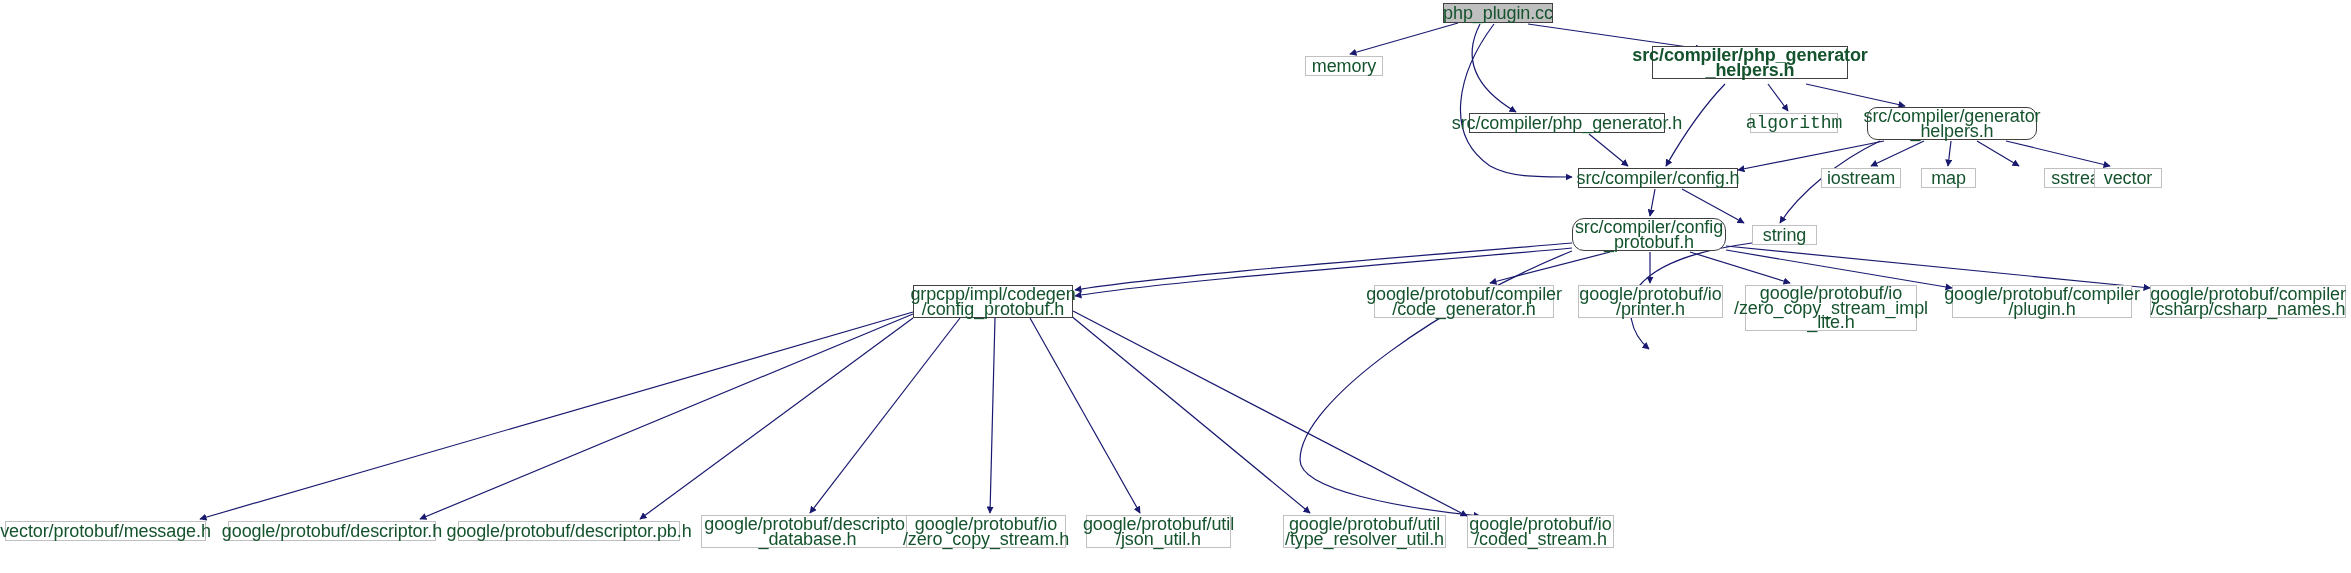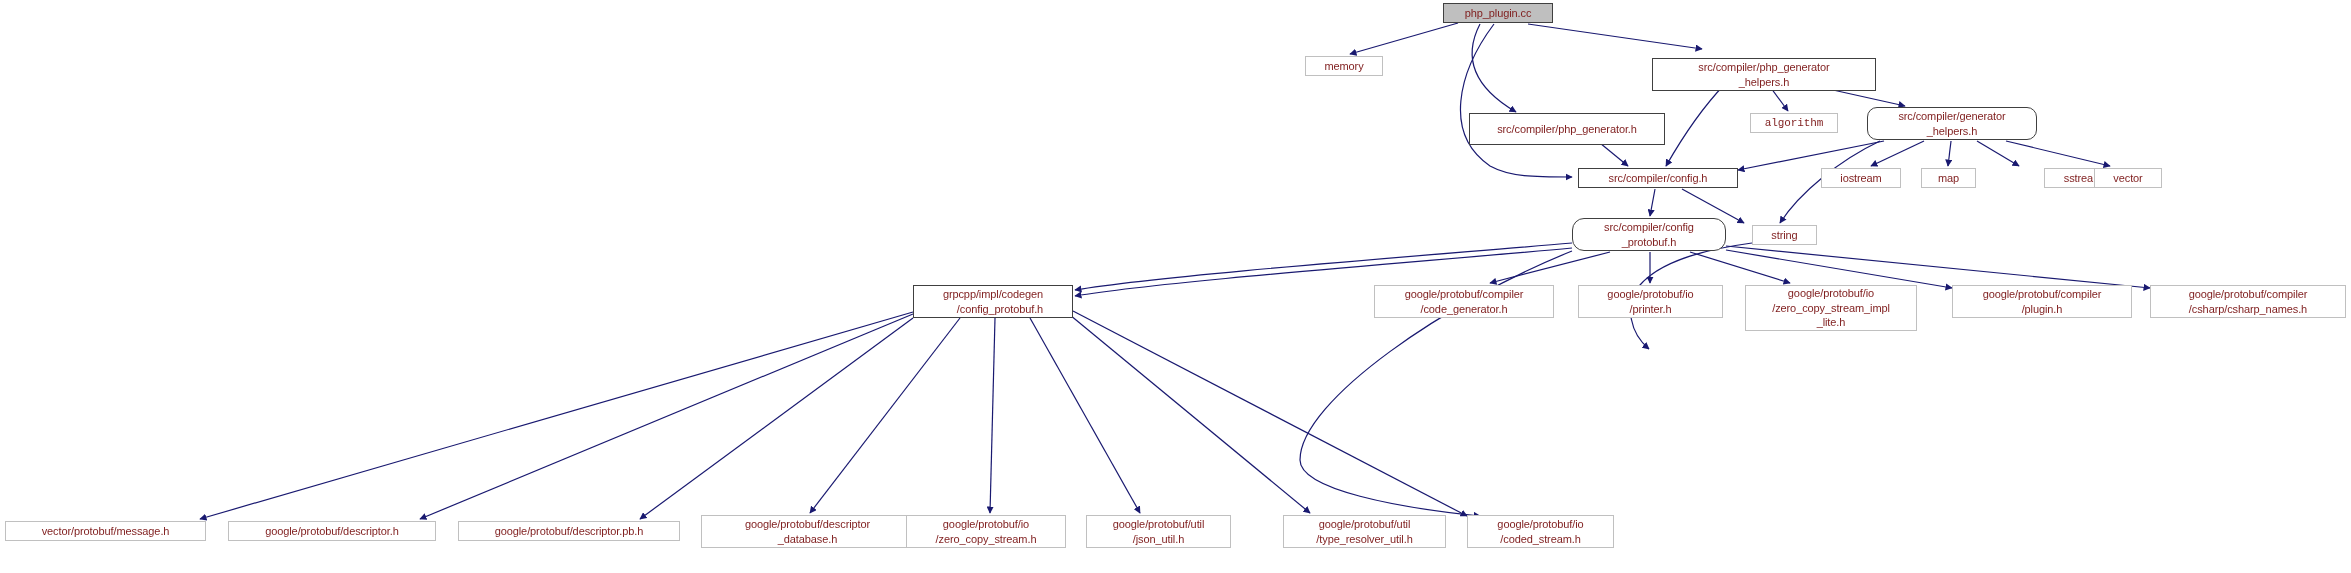--- a/index.html
+++ b/index.html
@@ -24,22 +24,22 @@
     pointer-events: none;
   }
   .node {
     position: absolute;
     box-sizing: border-box;
     display: flex;
     align-items: center;
     justify-content: center;
     text-align: center;
     background: #ffffff;
-    color: #7f1d1d;
-    font-size: 11px;
+    color: #14532d;
+    font-size: 18px;
     line-height: 14.5px;
     letter-spacing: -0.1px;
     white-space: pre;
     cursor: pointer;
   }
   
   .node.ext {
     border: 1px solid #c0c0c0;
   }
   
@@ -98,35 +98,35 @@
         <path d="M995,318 L990,513" fill="none" stroke="#191970" stroke-width="1.2" marker-end="url(#arrow)"></path>
         <path d="M1030,318 L1140,513" fill="none" stroke="#191970" stroke-width="1.2" marker-end="url(#arrow)"></path>
         <path d="M1070,315 L1310,513" fill="none" stroke="#191970" stroke-width="1.2" marker-end="url(#arrow)"></path>
         <path d="M1073,311 L1467,516" fill="none" stroke="#191970" stroke-width="1.2" marker-end="url(#arrow)"></path>
         <path d="M1572,251 C1450,300 1300,400 1300,460 C1300,490 1400,508 1480,516" fill="none" stroke="#191970" stroke-width="1.2" marker-end="url(#arrow)"></path>
       </g>
   </svg>
   <div id="nodes">
       <div class="node root" style="left: 1443px; top: 3px; width: 110px; height: 20px;"><span class="node-label">php_plugin.cc</span></div>
       <div class="node ext" style="left: 1305px; top: 56px; width: 78px; height: 20px;"><span class="node-label">memory</span></div>
-      <div class="node hdr" style="left: 1652px; top: 58px; width: 224px; height: 33px;"><span class="node-label">src/compiler/php_generator
+      <div class="node hdr" style="left: 1652px; top: 46px; width: 196px; height: 33px; font-weight: bold;"><span class="node-label">src/compiler/php_generator
 _helpers.h</span></div>
-      <div class="node hdr" style="left: 1469px; top: 113px; width: 196px; height: 32px;"><span class="node-label">src/compiler/php_generator.h</span></div>
+      <div class="node hdr" style="left: 1469px; top: 113px; width: 196px; height: 20px;"><span class="node-label">src/compiler/php_generator.h</span></div>
       <div class="node ext" style="left: 1750px; top: 113px; width: 88px; height: 20px; font-family: Liberation Mono, monospace;"><span class="node-label">algorithm</span></div>
       <div class="node hdr" style="left: 1867px; top: 107px; width: 170px; height: 33px; border-radius: 10px;"><span class="node-label">src/compiler/generator
 _helpers.h</span></div>
       <div class="node hdr" style="left: 1578px; top: 168px; width: 160px; height: 20px;"><span class="node-label">src/compiler/config.h</span></div>
       <div class="node ext" style="left: 1821px; top: 168px; width: 80px; height: 20px;"><span class="node-label">iostream</span></div>
       <div class="node ext" style="left: 1921px; top: 168px; width: 55px; height: 20px;"><span class="node-label">map</span></div>
       <div class="node ext" style="left: 1996px; top: 168px; width: 78px; height: 20px; margin-left: 48px;"><span class="node-label">sstream</span></div>
       <div class="node ext" style="left: 2094px; top: 168px; width: 68px; height: 20px;"><span class="node-label">vector</span></div>
       <div class="node hdr" style="left: 1572px; top: 218px; width: 154px; height: 33px; border-radius: 12px;"><span class="node-label">src/compiler/config
 _protobuf.h</span></div>
       <div class="node ext" style="left: 1752px; top: 225px; width: 65px; height: 20px;"><span class="node-label">string</span></div>
-      <div class="node hdr" style="left: 913px; top: 285px; width: 160px; height: 33px; text-align: right;"><span class="node-label">grpcpp/impl/codegen
+      <div class="node hdr" style="left: 913px; top: 285px; width: 160px; height: 33px;"><span class="node-label">grpcpp/impl/codegen
 /config_protobuf.h</span></div>
       <div class="node ext" style="left: 1374px; top: 285px; width: 180px; height: 33px;"><span class="node-label">google/protobuf/compiler
 /code_generator.h</span></div>
       <div class="node ext" style="left: 1578px; top: 285px; width: 145px; height: 33px;"><span class="node-label">google/protobuf/io
 /printer.h</span></div>
       <div class="node ext" style="left: 1745px; top: 285px; width: 172px; height: 46px;"><span class="node-label">google/protobuf/io
 /zero_copy_stream_impl
 _lite.h</span></div>
       <div class="node ext" style="left: 1952px; top: 285px; width: 180px; height: 33px;"><span class="node-label">google/protobuf/compiler
 /plugin.h</span></div>

